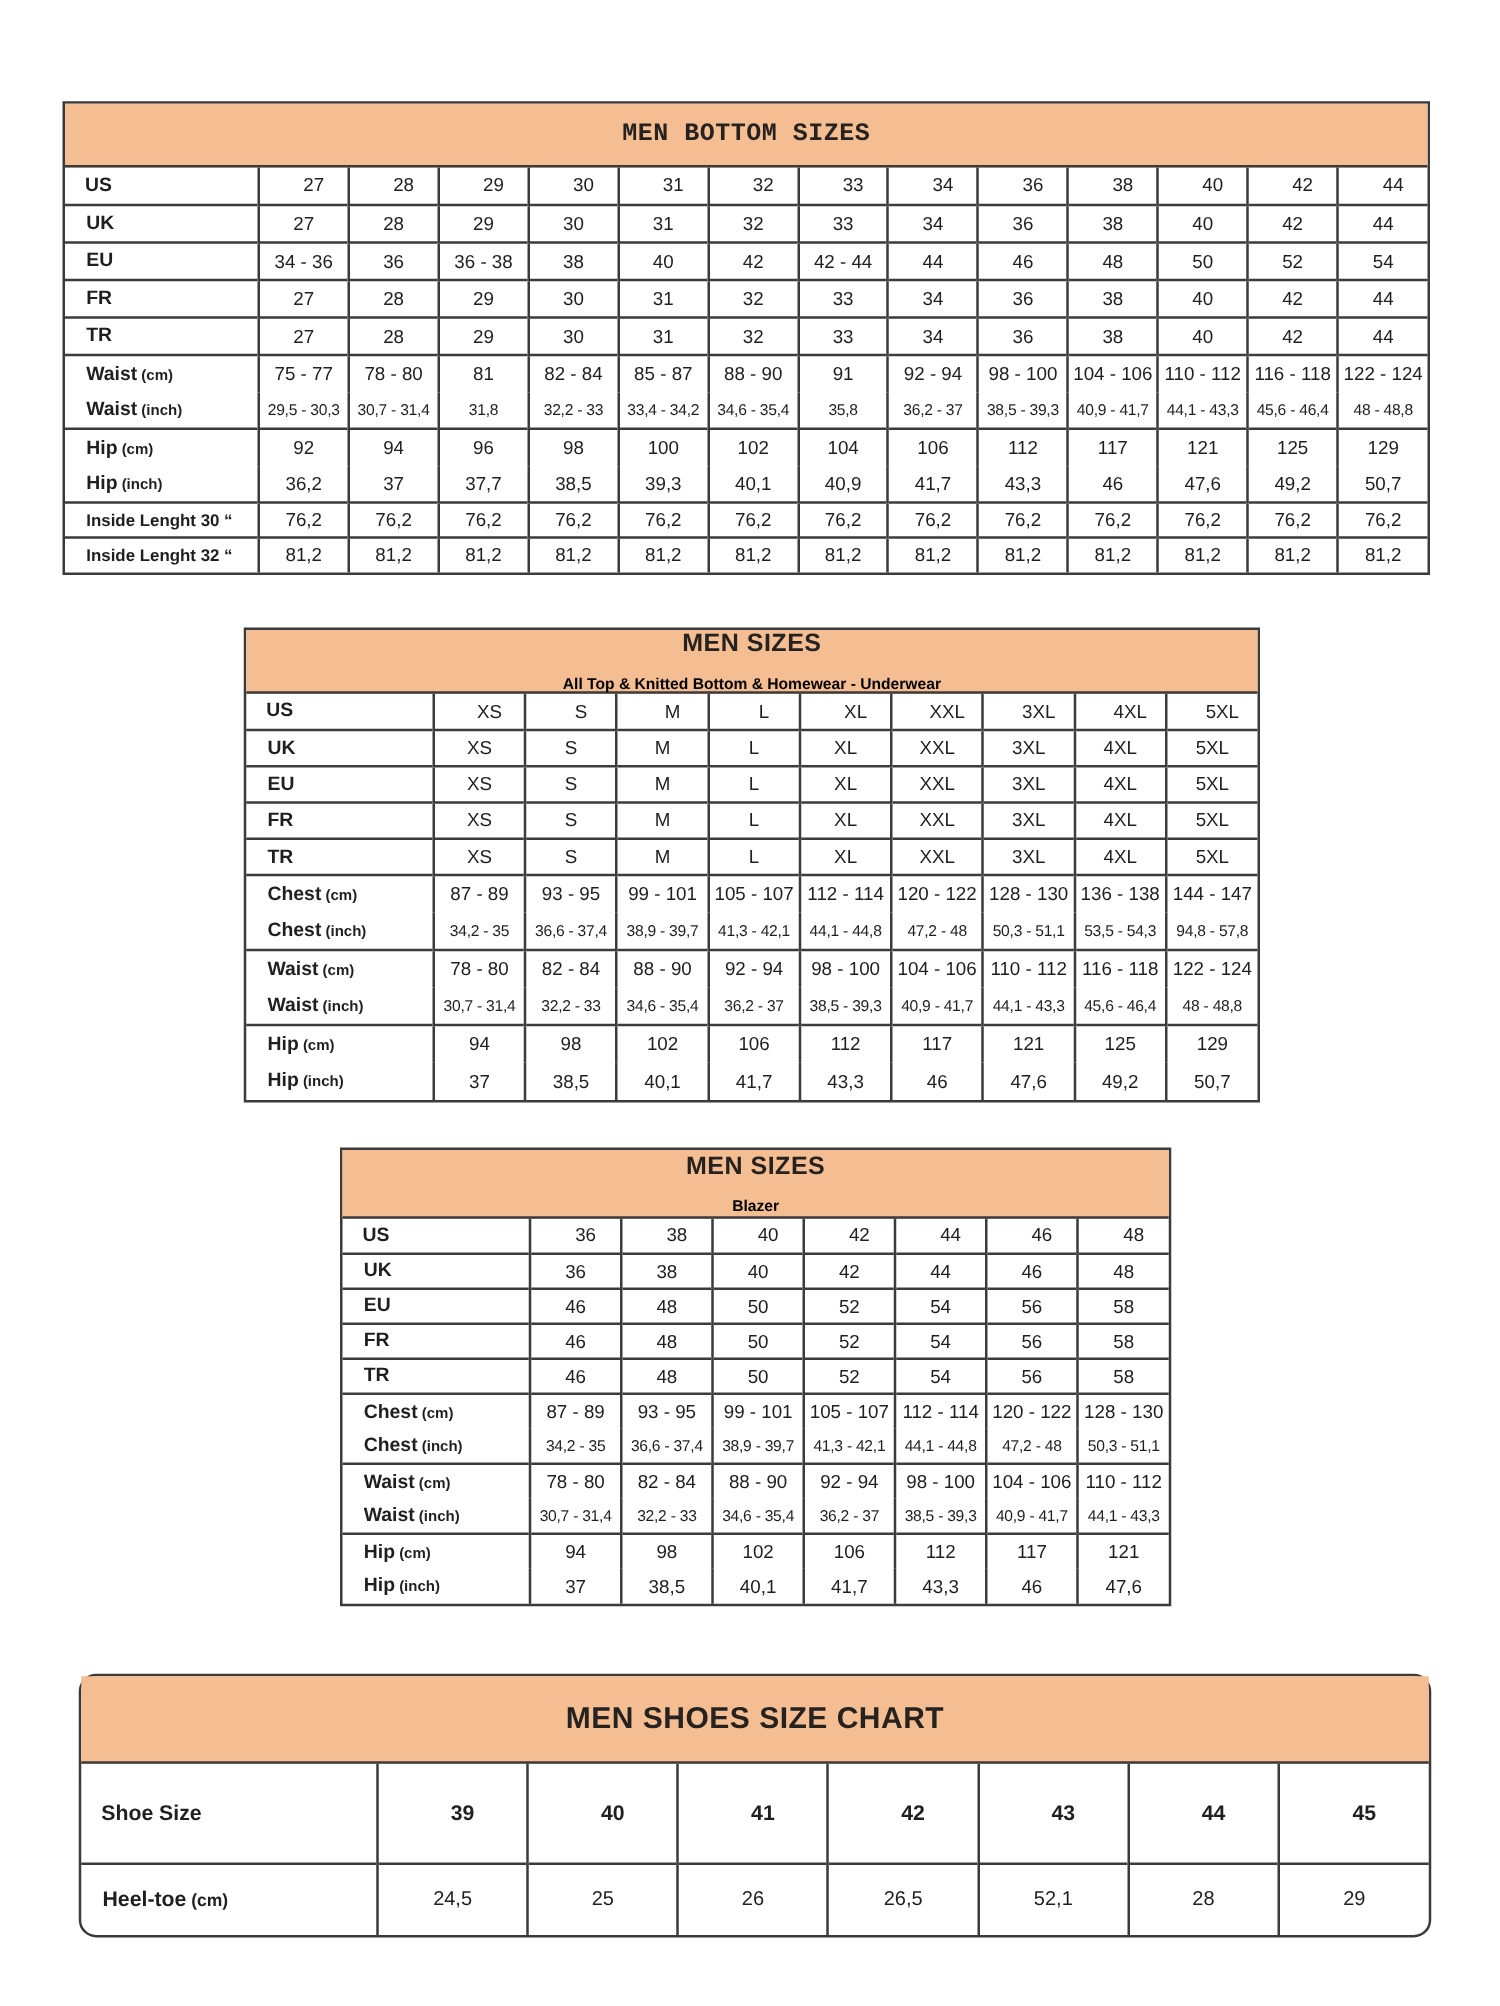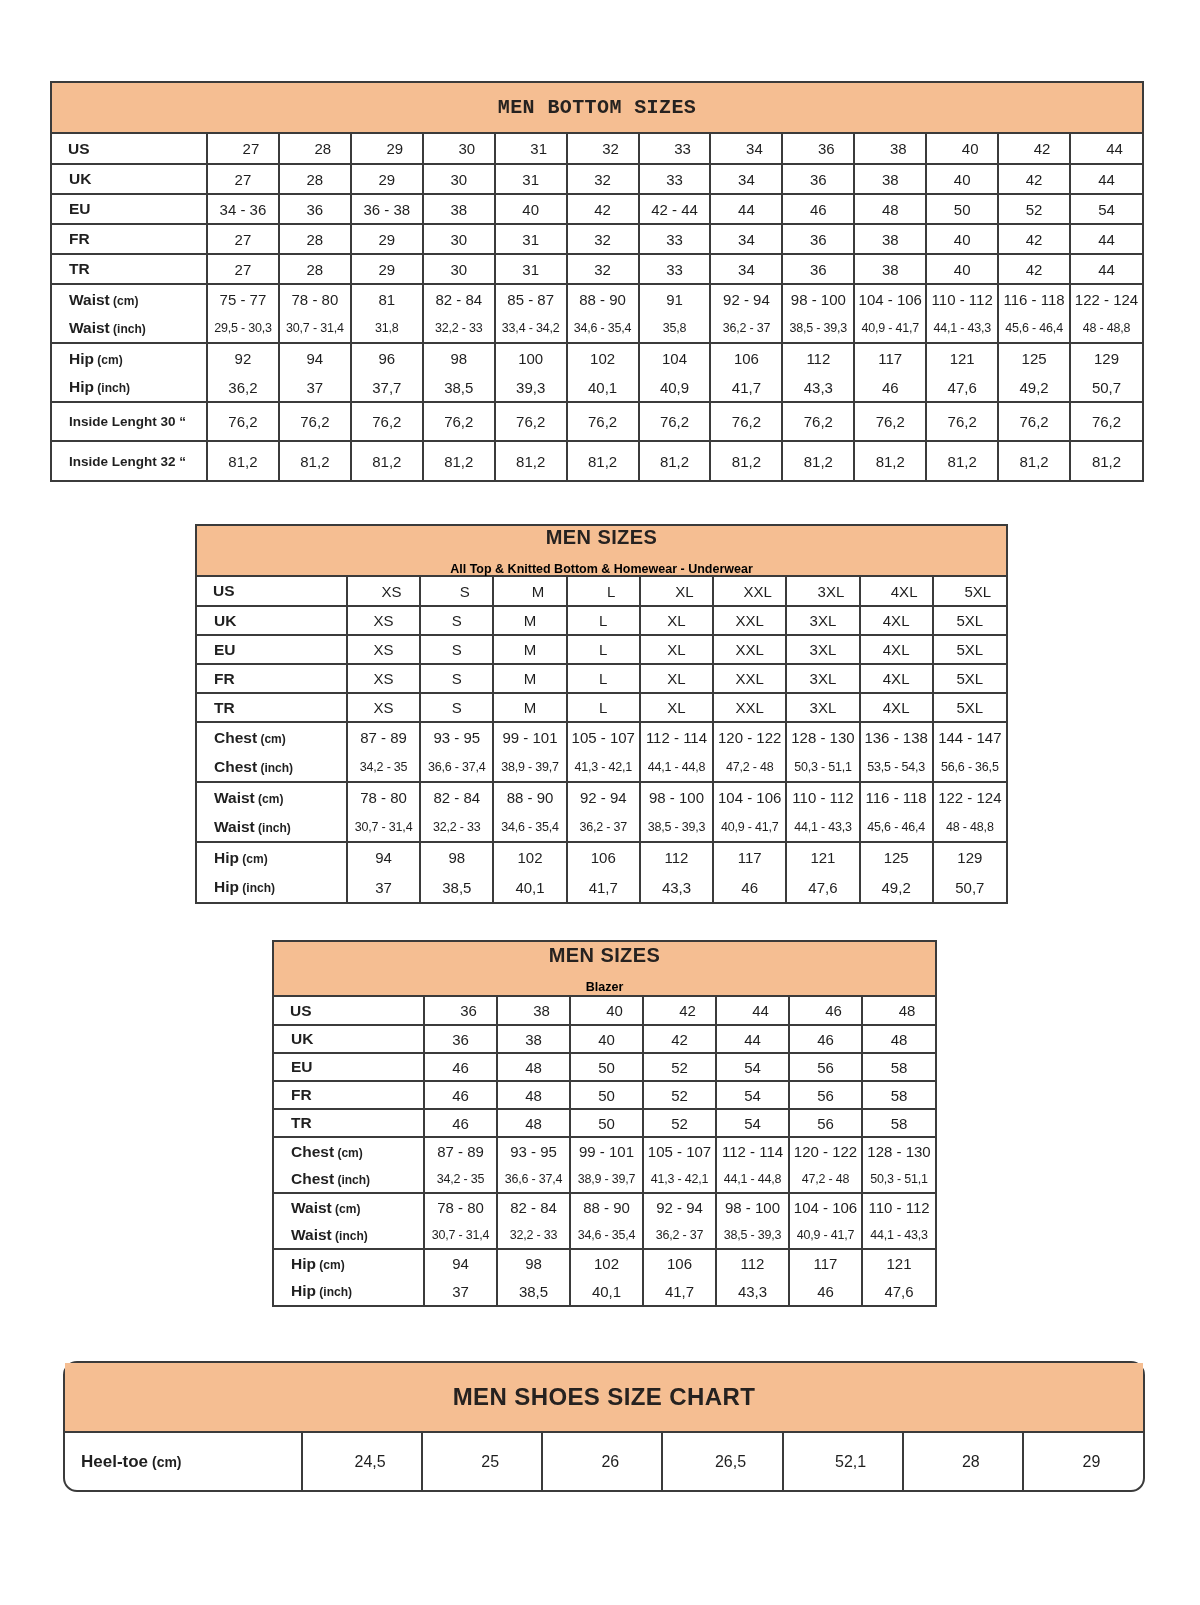--- a/index.html
+++ b/index.html
@@ -38,21 +38,21 @@
   td{
     text-align:center;font-size:15px;font-weight:400;
     border-left:2px solid var(--border);
     white-space:nowrap;overflow:hidden;
   }
   tr{height:30px;}
   tr:not(.pair) td, tr:not(.pair) th{border-top:2px solid var(--border);}
   tbody tr:first-child td, tbody tr:first-child th{border-top:none;padding-left:16px;}
   tr.small td{font-size:12.5px;letter-spacing:-0.2px;}
   tr.pair{height:29px;}
-  tr.inside{height:39px;margin-top:28px;}
+  tr.inside{height:28px;margin-top:28px;}
   tr.inside th.label{font-size:13.5px;}
 
   
   #t1{margin-left:50px;width:1094px;}
   #t1 .tbl-header{height:51px;font-family:Liberation Mono, monospace;}
   #t1 th.label{width:155px;}
 
   
   #t2{margin-top:42px;margin-left:195px;width:813px;}
   #t2 .tbl-header{height:51px;}
@@ -348,21 +348,21 @@
         <tr class="pair small meas">
           <th class="label"><span>Chest</span><span class="unit"> (inch)</span></th>
           <td>34,2 - 35</td>
           <td>36,6 - 37,4</td>
           <td>38,9 - 39,7</td>
           <td>41,3 - 42,1</td>
           <td>44,1 - 44,8</td>
           <td>47,2 - 48</td>
           <td>50,3 - 51,1</td>
           <td>53,5 - 54,3</td>
-          <td>56,6 - 36,5</td>
+          <td>94,8 - 57,8</td>
         </tr>
         <tr class="meas">
           <th class="label"><span>Waist</span><span class="unit"> (cm)</span></th>
           <td>78 - 80</td>
           <td>82 - 84</td>
           <td>88 - 90</td>
           <td>92 - 94</td>
           <td>98 - 100</td>
           <td>104 - 106</td>
           <td>110 - 112</td>
@@ -529,20 +529,30 @@
       </tbody>
     </table>
 </div>
 
 <div class="size-table" id="t4">
   <div class="tbl-header">
     <div class="tbl-title">MEN SHOES SIZE CHART</div>
   </div>
   <table>
       <tbody>
+        <tr class="shoe">
+          <th class="label"><span>Shoe Size</span></th>
+          <td>39</td>
+          <td>40</td>
+          <td>41</td>
+          <td>42</td>
+          <td>43</td>
+          <td>44</td>
+          <td>45</td>
+        </tr>
         <tr class="heel">
           <th class="label"><span>Heel-toe</span><span class="unit"> (cm)</span></th>
           <td>24,5</td>
           <td>25</td>
           <td>26</td>
           <td>26,5</td>
           <td>52,1</td>
           <td>28</td>
           <td>29</td>
         </tr>

